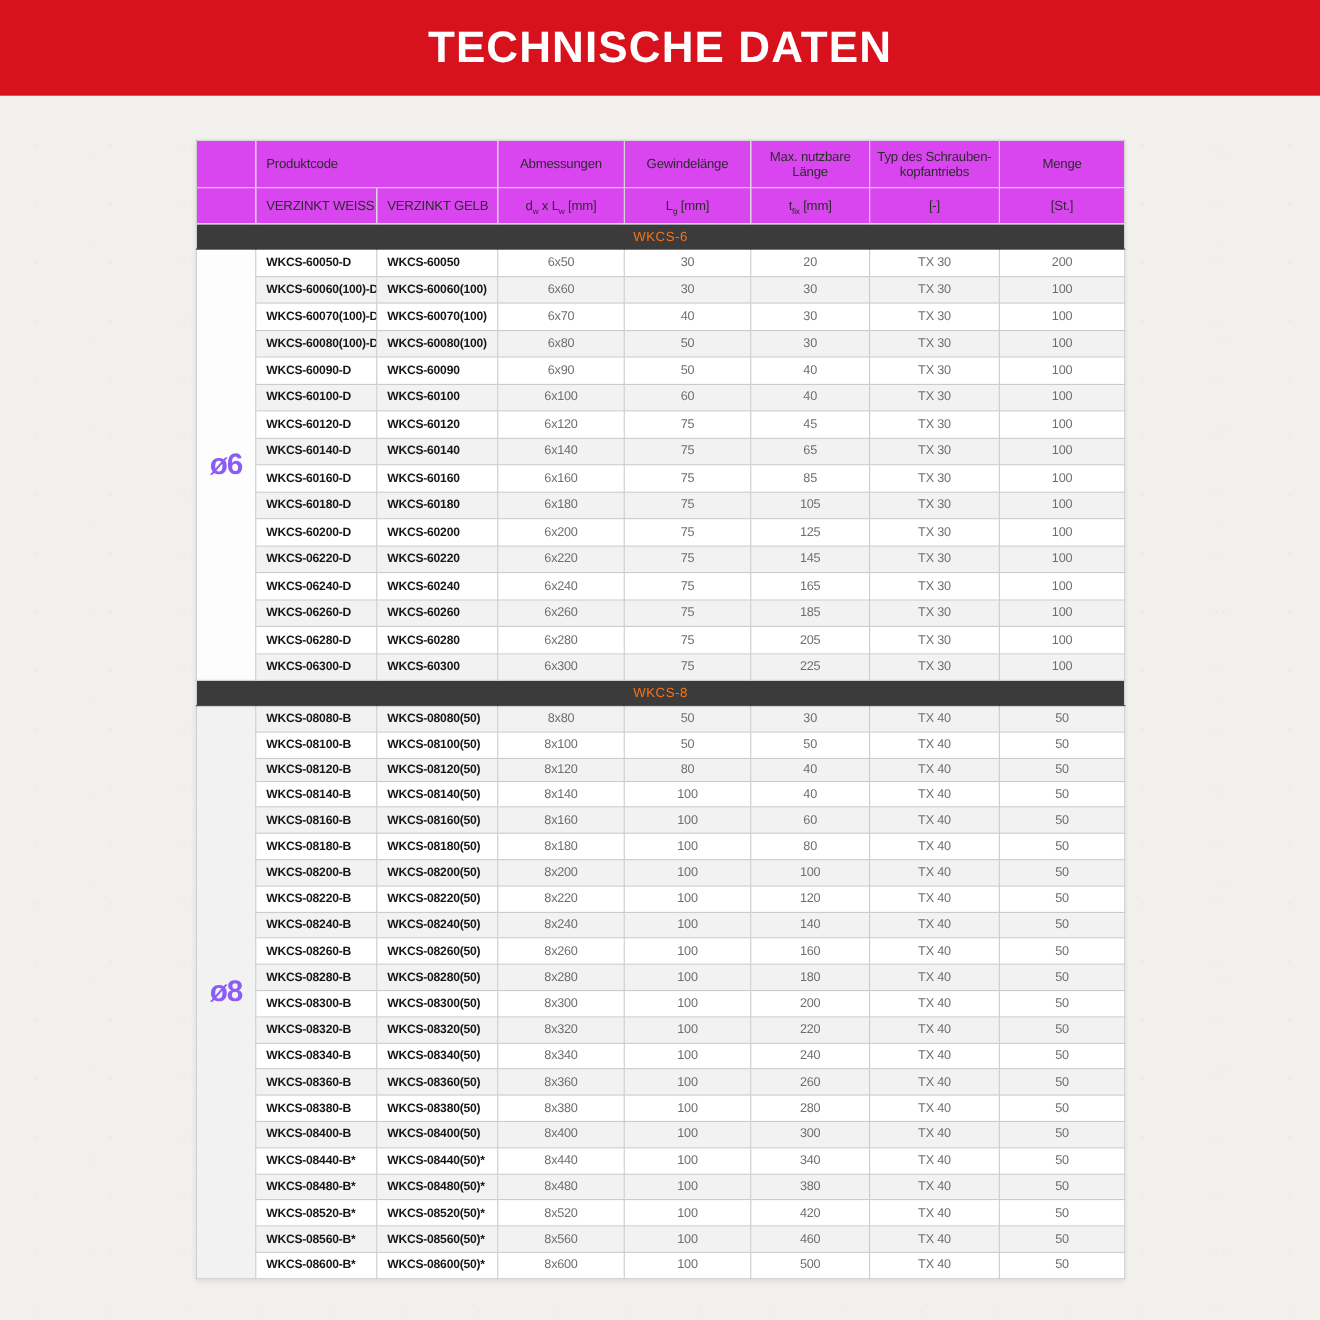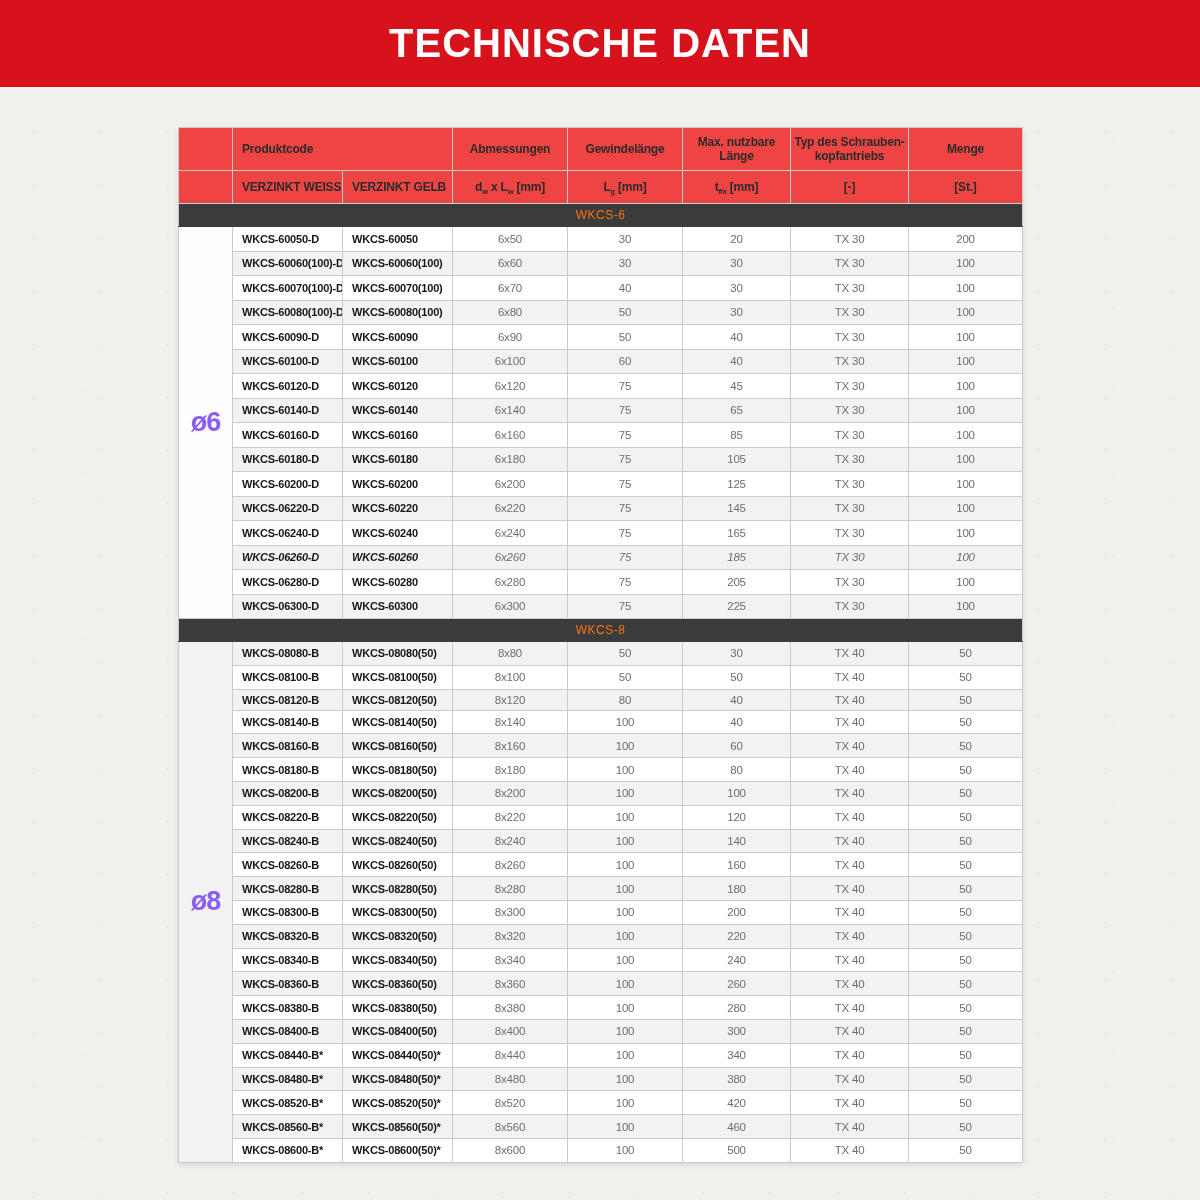--- a/index.html
+++ b/index.html
@@ -37,23 +37,23 @@
     background: #ffffff;
     box-shadow: 0 2px 5px rgba(0,0,0,0.10);
   }
   .tech th, .tech td {
     border: 1px solid #cbcbcb;
     padding: 0;
     overflow: hidden;
     vertical-align: middle;
   }
   .tech thead th {
-    background: #ef4444;
+    background: #d946ef;
     font-size: 12px;
-    font-weight: bold;
+    font-weight: normal;
     color: #2b2b2b;
     text-align: center;
     letter-spacing: -0.2px;
     line-height: 14px;
   }
   .tech thead th.left { text-align: left; padding-left: 9px; }
   .tech thead tr.h1 { height: 43px; }
   .tech thead tr.h2 { height: 33px; }
 
   .tech td.code {
@@ -250,21 +250,21 @@
       </tr>
       <tr style="height: 24.5px;">
         <td class="code">WKCS-06240-D</td>
         <td class="code">WKCS-60240</td>
         <td class="num">6x240</td>
         <td class="num">75</td>
         <td class="num">165</td>
         <td class="num">TX 30</td>
         <td class="num">100</td>
       </tr>
-      <tr class="alt" style="height: 24.5px; font-style: italic;">
+      <tr class="alt" style="height: 24.5px;">
         <td class="code">WKCS-06260-D</td>
         <td class="code">WKCS-60260</td>
         <td class="num">6x260</td>
         <td class="num">75</td>
         <td class="num">185</td>
         <td class="num">TX 30</td>
         <td class="num">100</td>
       </tr>
       <tr style="height: 24.5px;">
         <td class="code">WKCS-06280-D</td>

